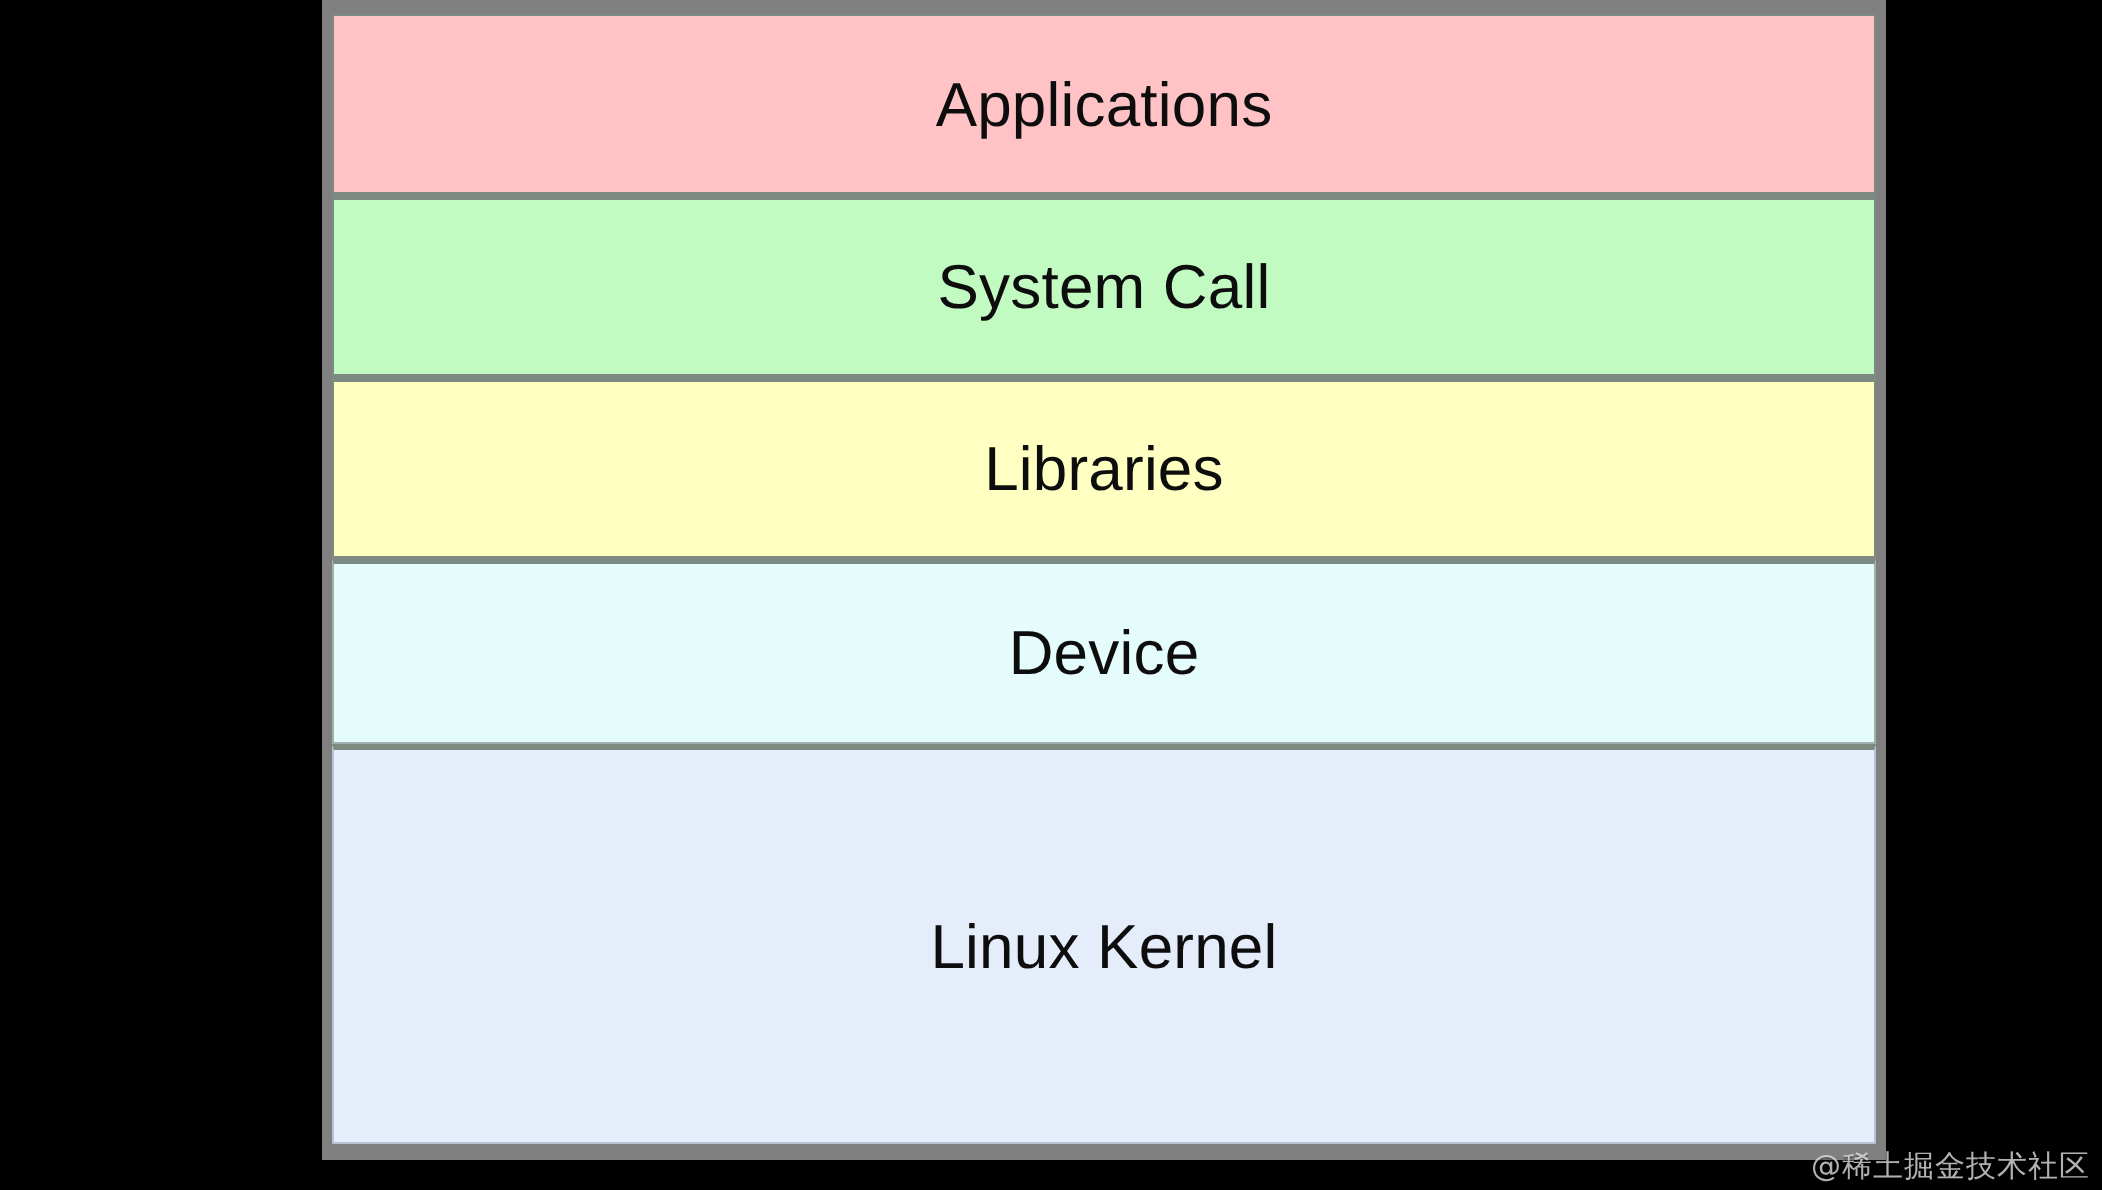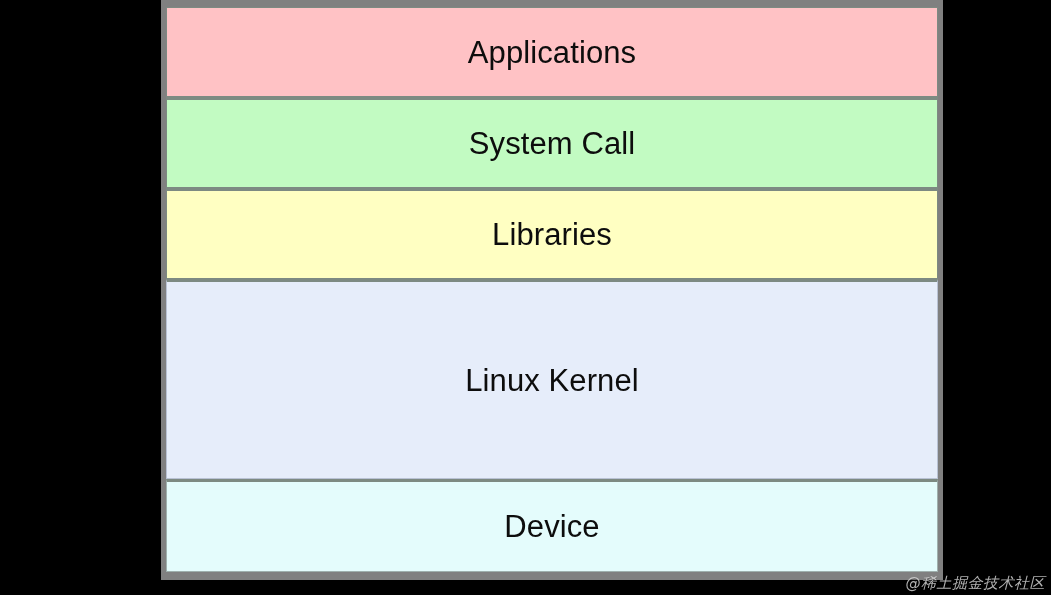--- a/index.html
+++ b/index.html
@@ -107,21 +107,20 @@
     font-family: "DejaVu Sans", sans-serif;
     letter-spacing: 0.5px;
     text-shadow: 0 1px 1px rgba(0,0,0,0.55);
     user-select: none;
     pointer-events: none;
     white-space: nowrap;
   }
   #watermark .wm-mark {
     position: relative;
     top: 0px;
-    font-style: italic;
   }
 </style>
 </head>
 <body>
 
 <div id="stage">
 
   <div id="diagram-frame">
 
     <div class="layer" id="layer-applications">
@@ -129,26 +128,26 @@
     </div>
 
     <div class="layer" id="layer-system-call">
       <span class="layer-label">System Call</span>
     </div>
 
     <div class="layer" id="layer-libraries">
       <span class="layer-label">Libraries</span>
     </div>
 
+    <div class="layer" id="layer-device">
+      <span class="layer-label">Device</span>
+    </div>
+
     <div class="layer" id="layer-linux-kernel">
       <span class="layer-label">Linux Kernel</span>
-    </div>
-
-    <div class="layer" id="layer-device">
-      <span class="layer-label">Device</span>
     </div>
 
   </div>
 
   <div id="watermark">
     <span class="wm-mark">@稀土掘金技术社区</span>
   </div>
 
 </div>
 

